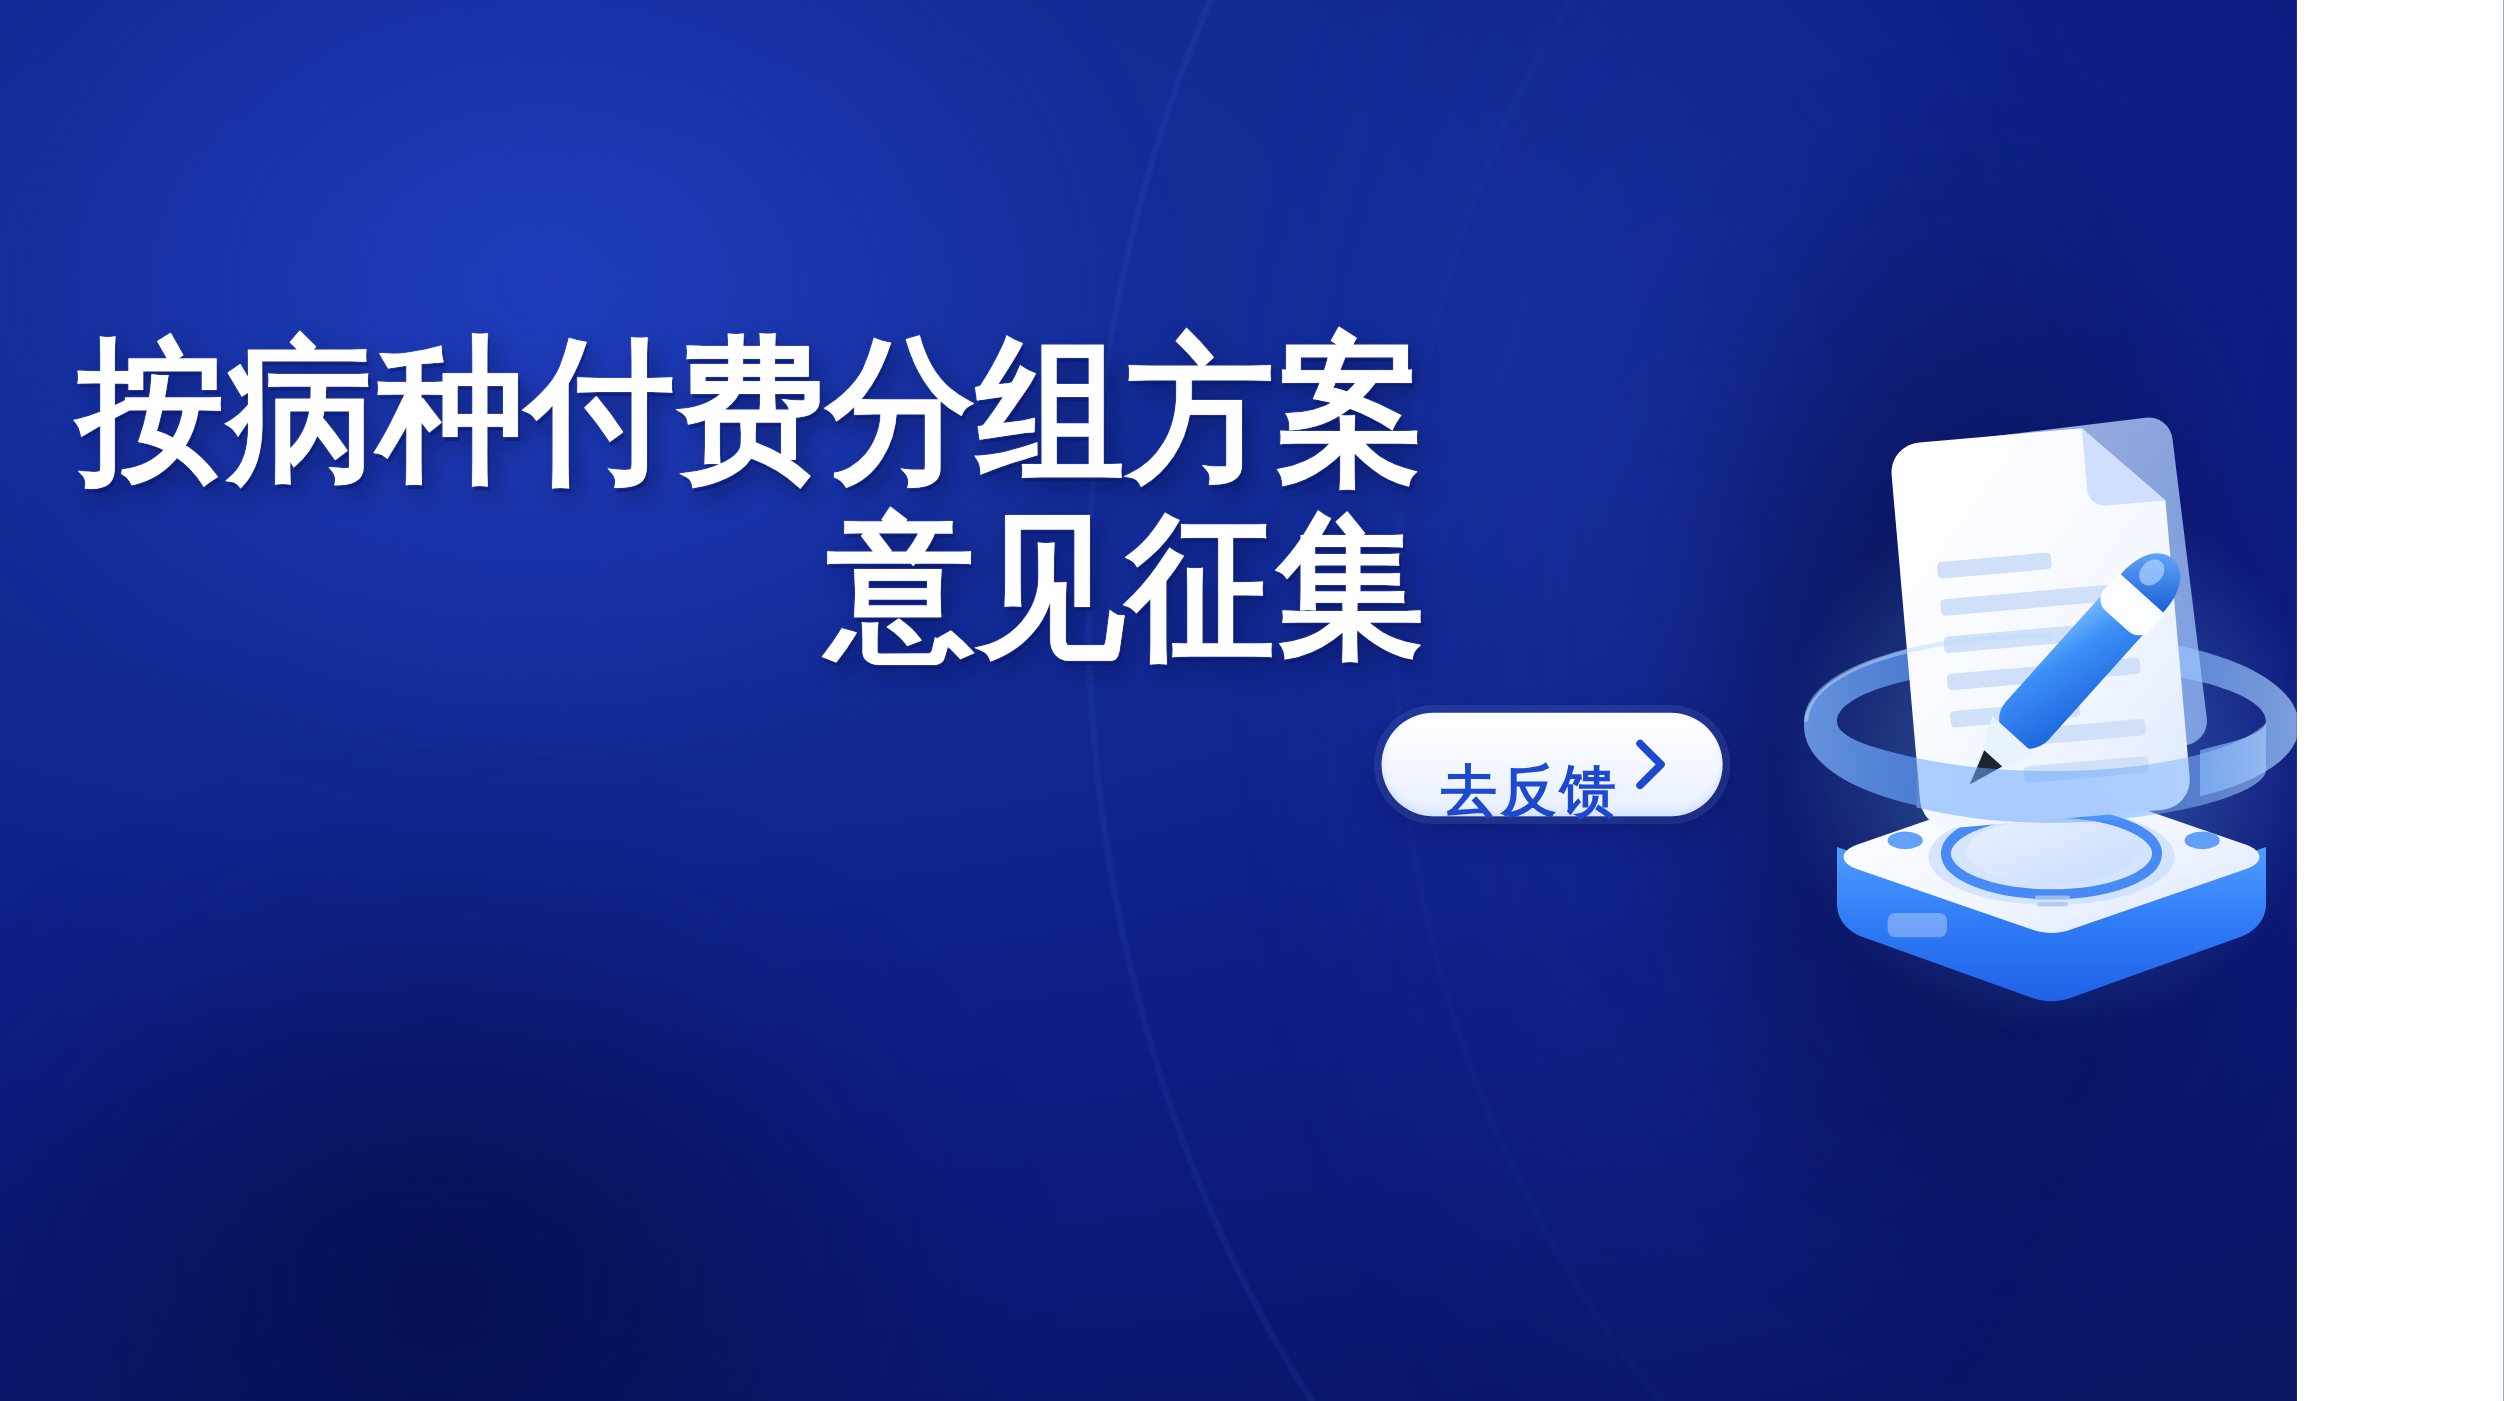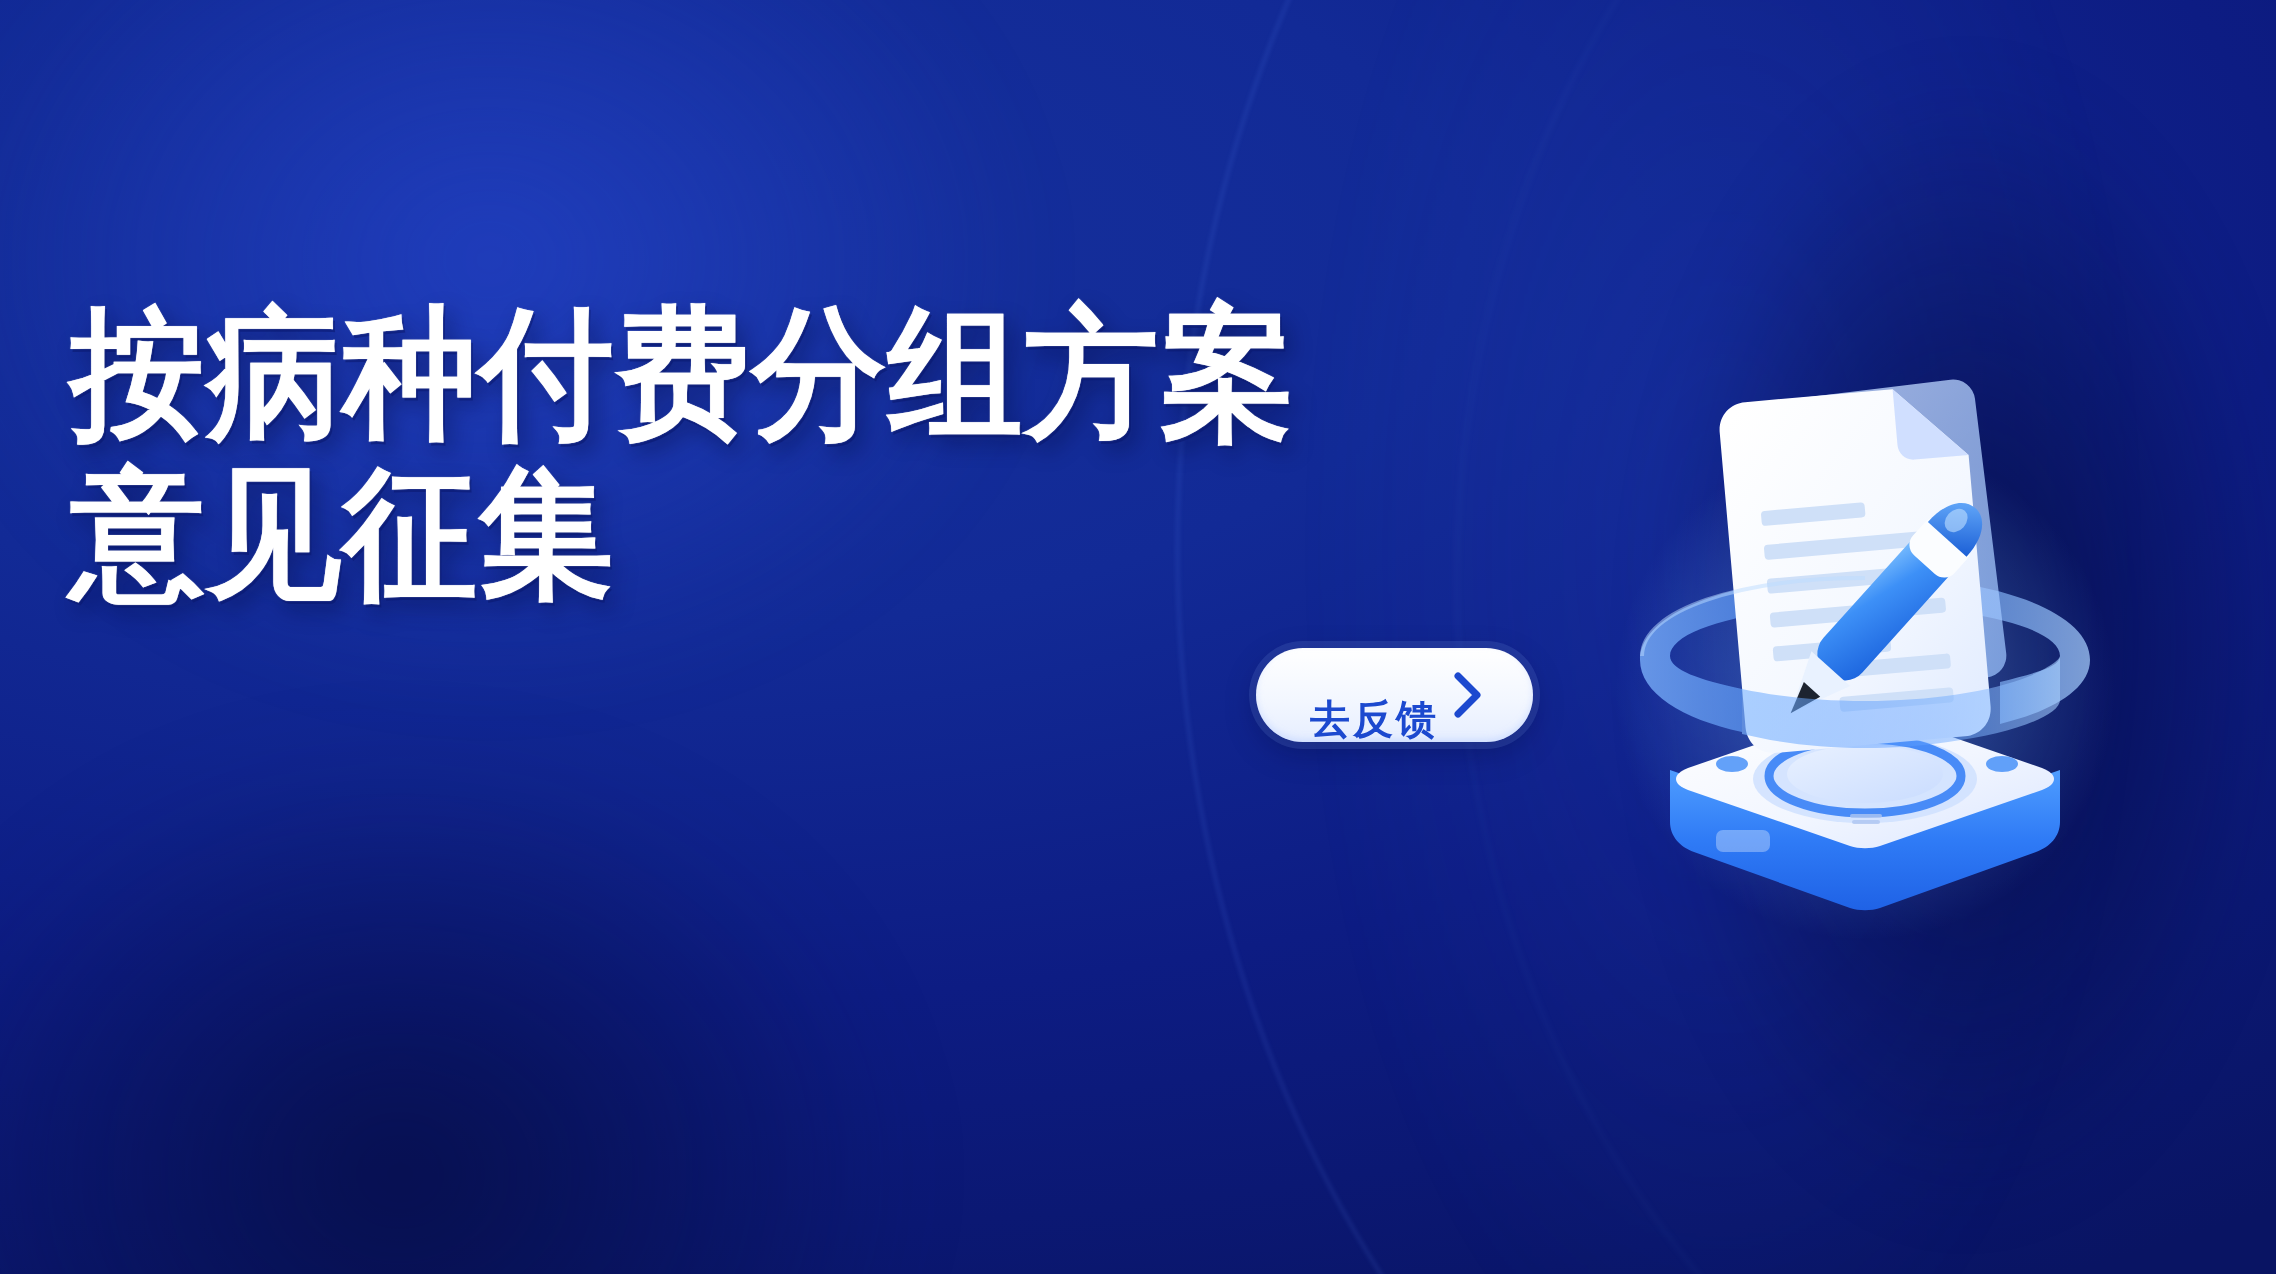--- a/index.html
+++ b/index.html
@@ -3,22 +3,23 @@
 <meta charset="utf-8">
 <title>Banner</title>
 <style>
   * { margin:0; padding:0; box-sizing:border-box; }
   html,body{
     width:2276px; height:1274px; overflow:hidden;
     font-family:"Liberation Sans","DejaVu Sans",sans-serif;
   }
 
   #banner{
-    position:relative; width:2276px; height:1274px; overflow:hidden;
+    position:relative; width:2088px; height:1274px; overflow:hidden;
     background:#0d1f8f;
+    text-align:right;
   }
 
   
   .bg-base{
     position:absolute; inset:0;
     background:
       radial-gradient(120% 95% at 26% 20%, #16319e 0%, #122a96 32%, #0d1c83 62%, #091463 100%);
   }
   
   .bg-glow-tl{
@@ -108,21 +109,21 @@
     height:94px; padding:0 50px 0 54px;
     border-radius:47px;
     background:linear-gradient(180deg,#ffffff 0%,#f3f7ff 55%,#e6eeff 100%);
     box-shadow:
       0 0 0 7px rgba(150,185,255,.13),
       0 10px 30px rgba(3,10,60,.35),
       inset 0 -3px 6px rgba(190,210,255,.55);
     cursor:pointer;
   }
   .cta-label{
-    color:#1c49cf; font-weight:700; font-size:40px; line-height:1;
+    color:#1c49cf; font-weight:700; font-size:51px; line-height:1;
     letter-spacing:3px;
     font-family:"DejaVu Sans","Liberation Sans",sans-serif;
     margin-top:48px;
   }
   .cta-chev{ width:30px; height:46px; display:block; }
 
   
   .illus{
     position:absolute; left:1630px; top:360px; width:470px; height:560px; z-index:18;
   }

